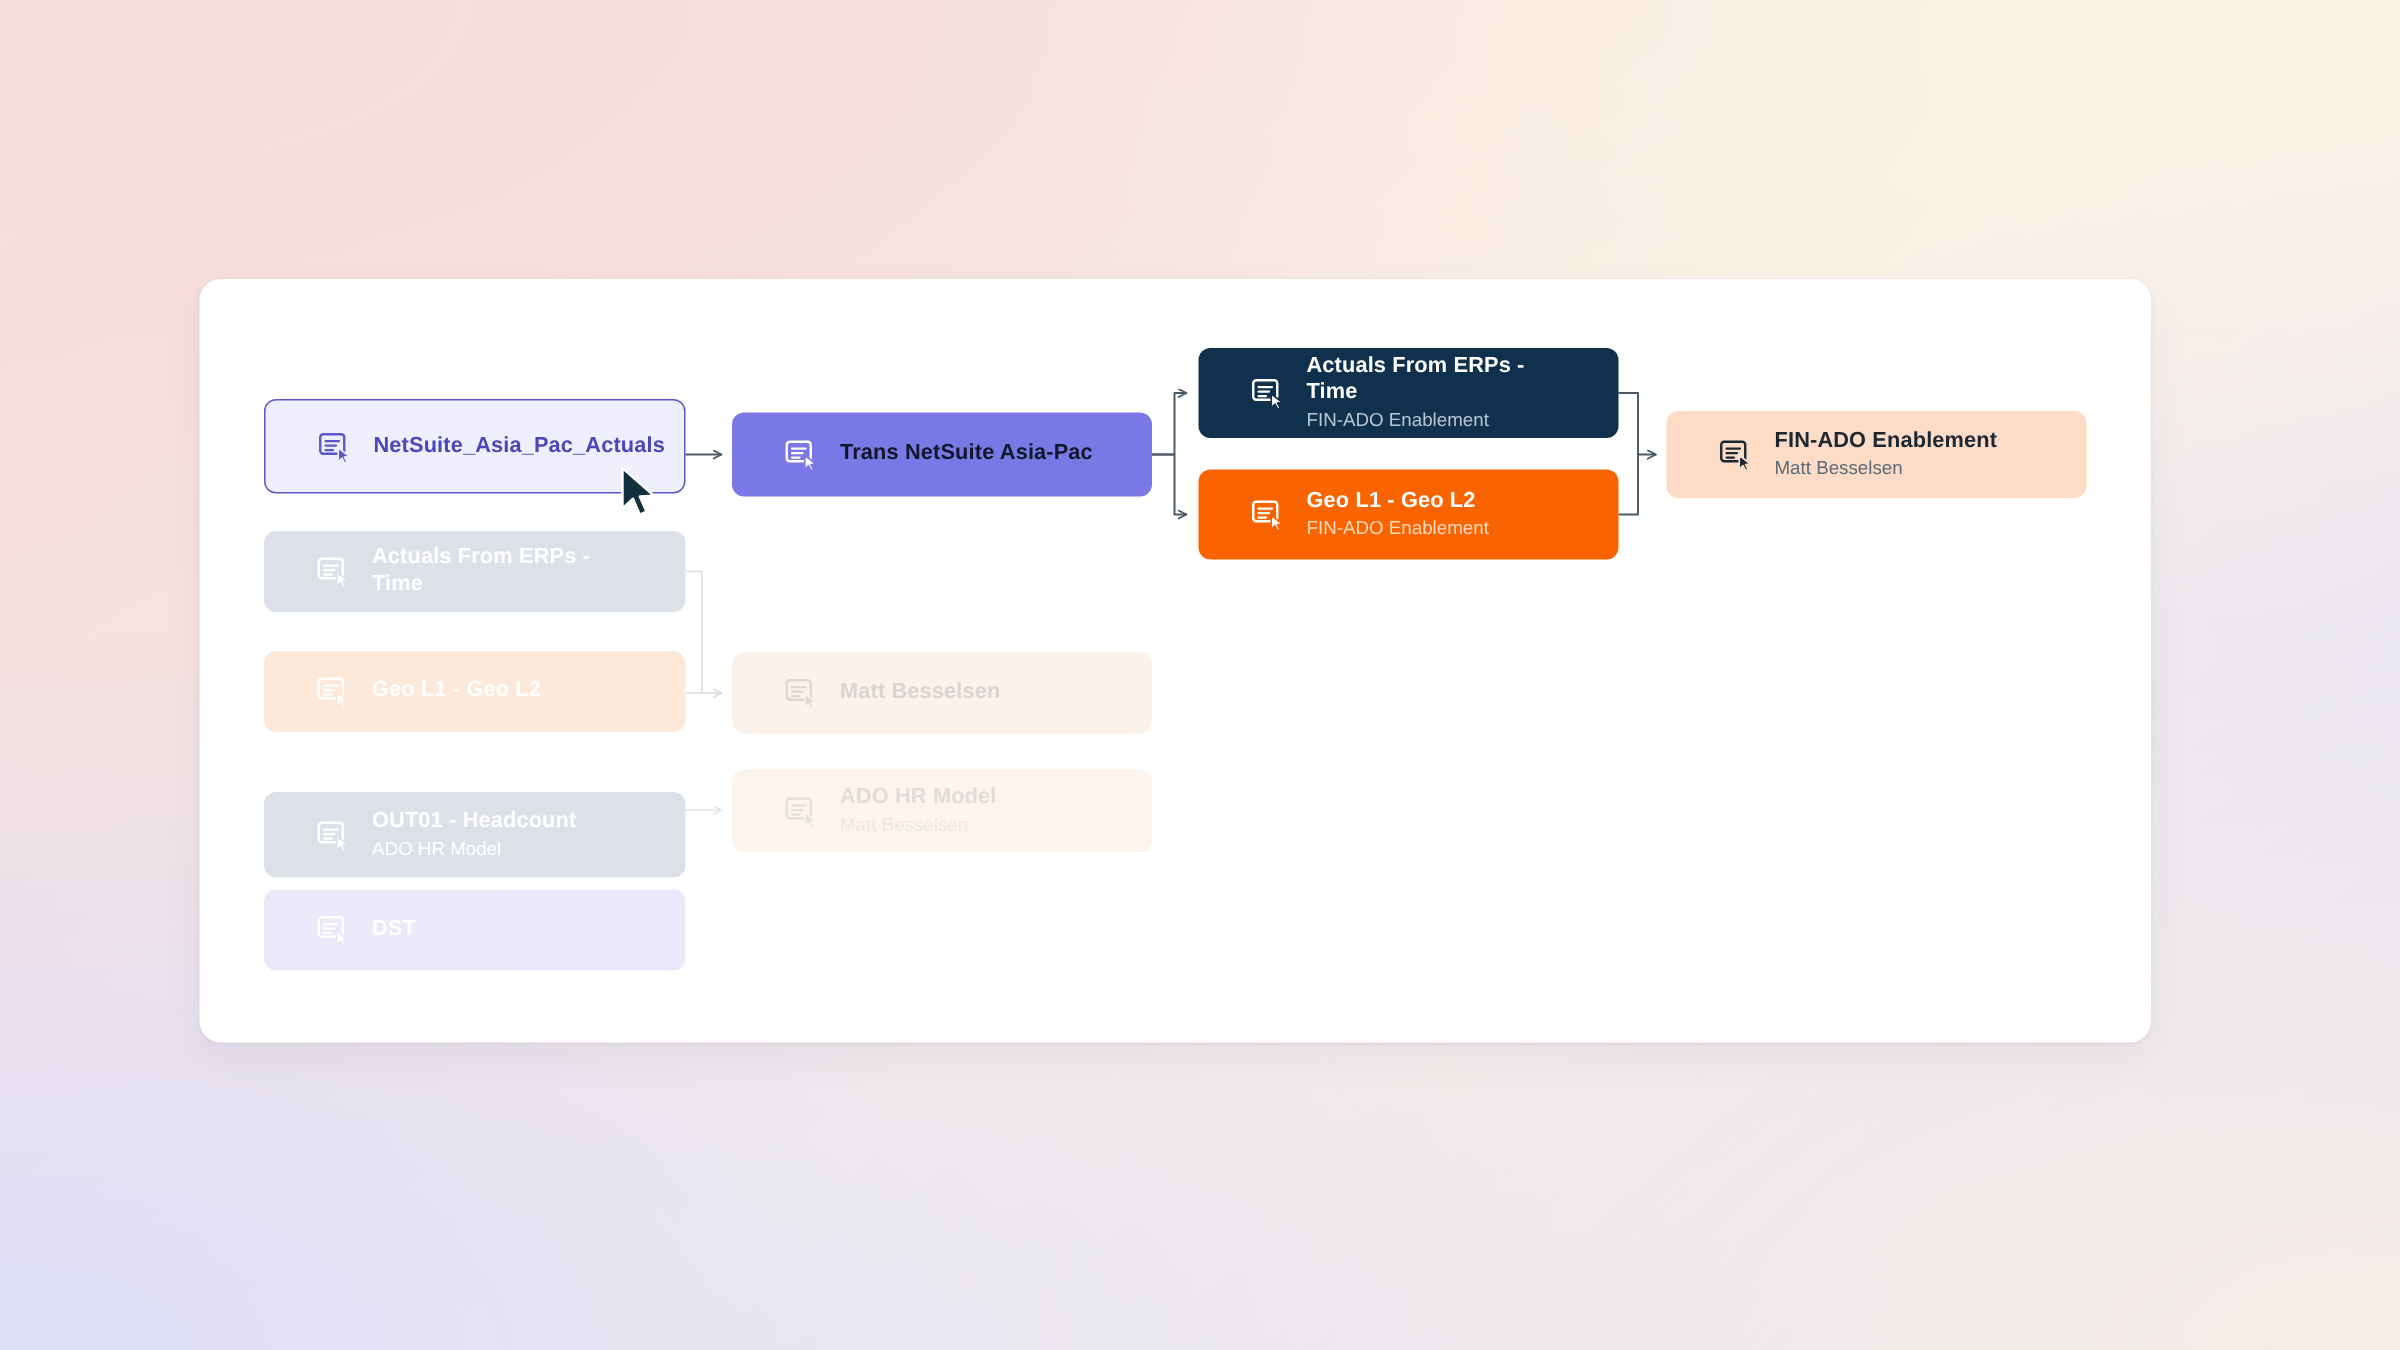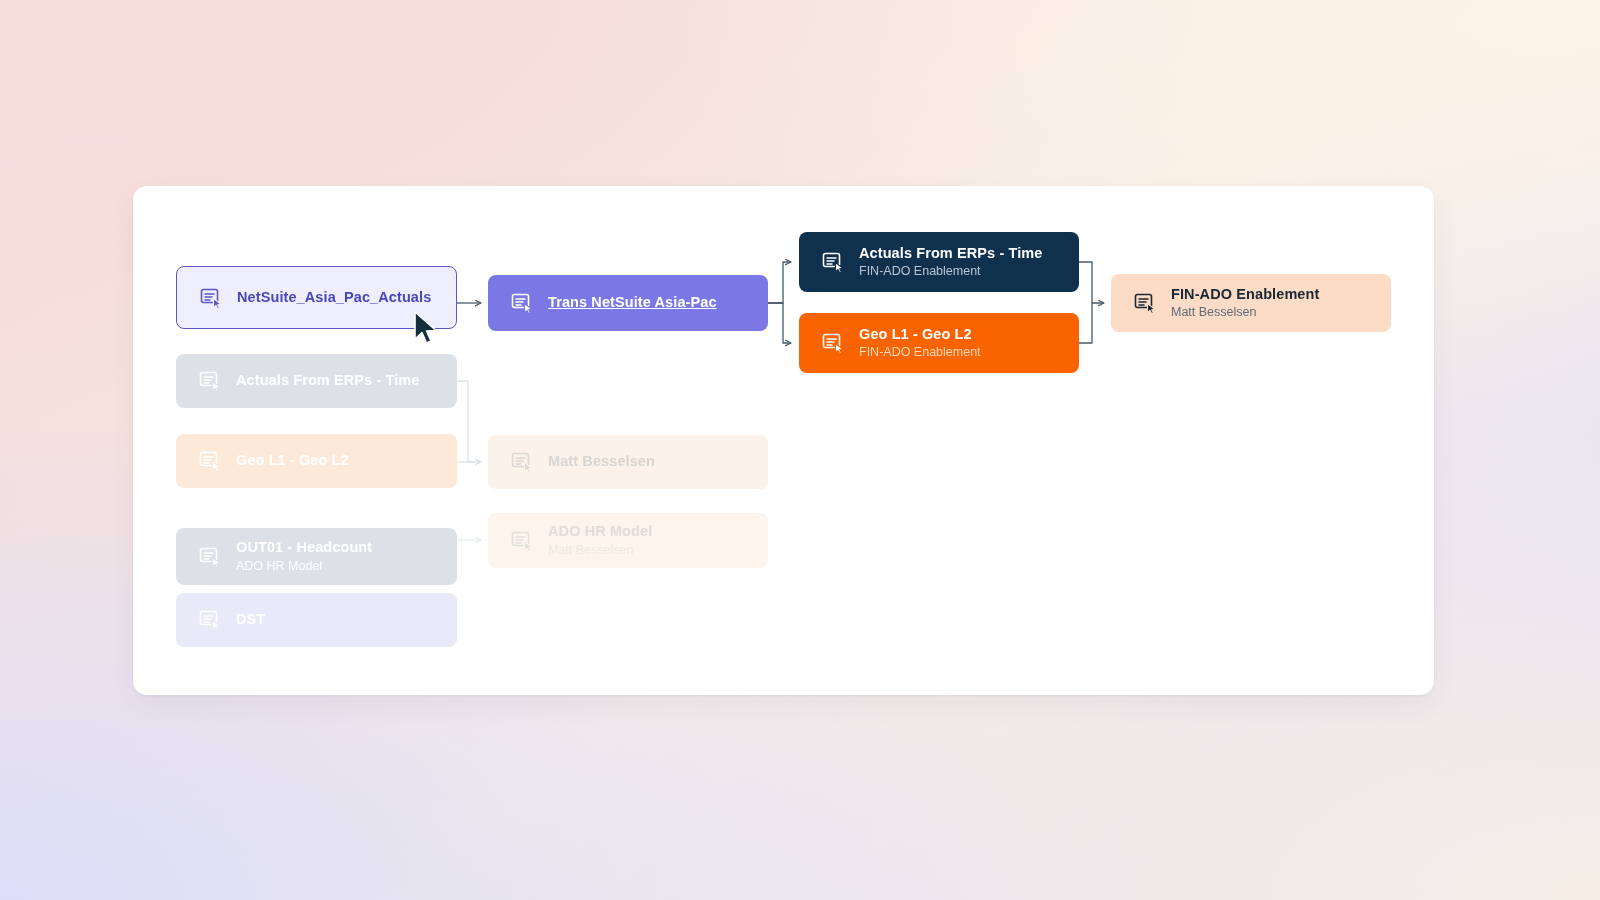--- a/index.html
+++ b/index.html
@@ -32,34 +32,34 @@
     border-radius: 14px;
     box-shadow: 0 1px 3px rgba(40,30,60,0.05), 0 10px 28px rgba(60,50,90,0.06);
   }
 
   
   .node {
     position: absolute;
     display: flex;
     align-items: center;
     border-radius: 8px;
-    padding: 0 22px;
+    padding: 0 34px;
     gap: 14px;
   }
   .node .txt { display: flex; flex-direction: column; justify-content: center; line-height: 1.22; }
   .node .title { font-size: 14.5px; font-weight: bold; letter-spacing: 0.1px; }
   .node .sub { font-size: 12.5px; font-weight: normal; margin-top: 2px; }
   .ico { width: 24px; height: 24px; flex: 0 0 24px; display: block; }
 
   
   .v-selected { background: #eeeefc; border: 1.6px solid #5b57c9; }
   .v-selected .title { color: #4b47b8; }
 
   .v-purple { background: #7b78e5; }
-  .v-purple .title, .v-purple .sub { color: #ffffff; text-decoration: underline; }
+  .v-purple .title, .v-purple .sub { color: #0f172a; }
 
   .v-dark { background: #10314d; }
   .v-dark .title { color: #ffffff; }
   .v-dark .sub { color: #b9c6d2; }
 
   .v-orange { background: #fa6400; }
   .v-orange .title { color: #ffffff; }
   .v-orange .sub { color: #ffd9bd; }
 
   .v-peach { background: #fcdcc6; }

